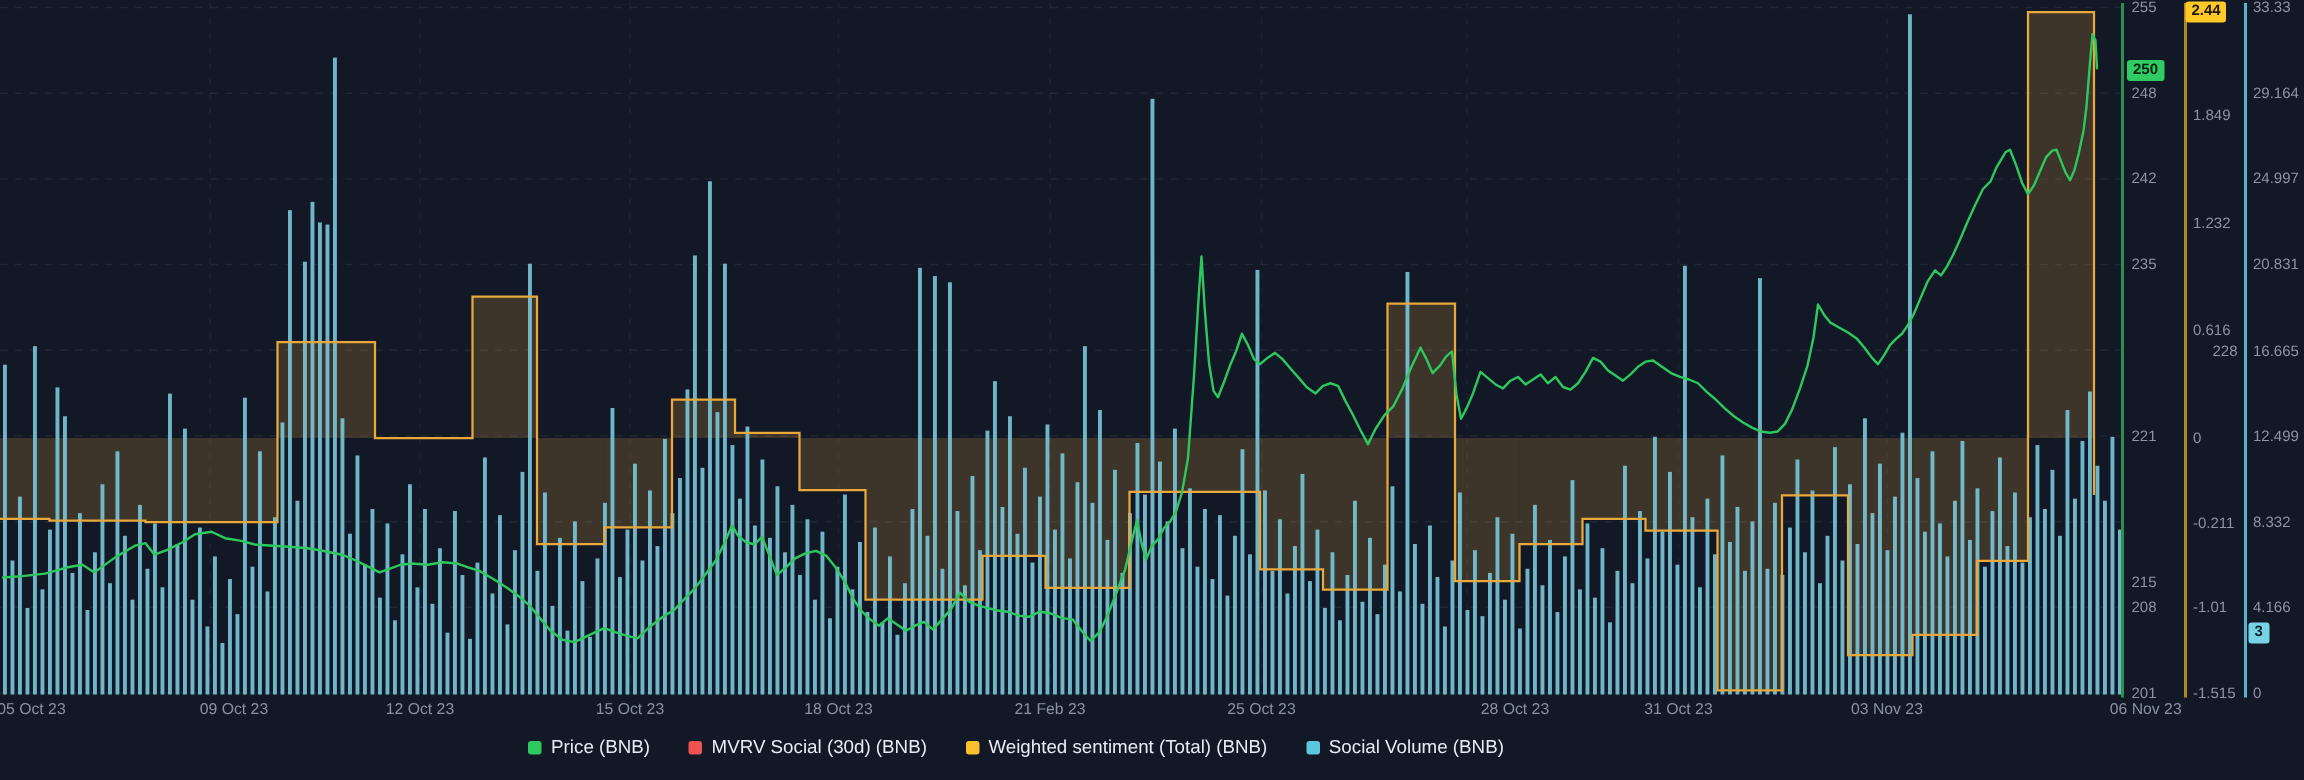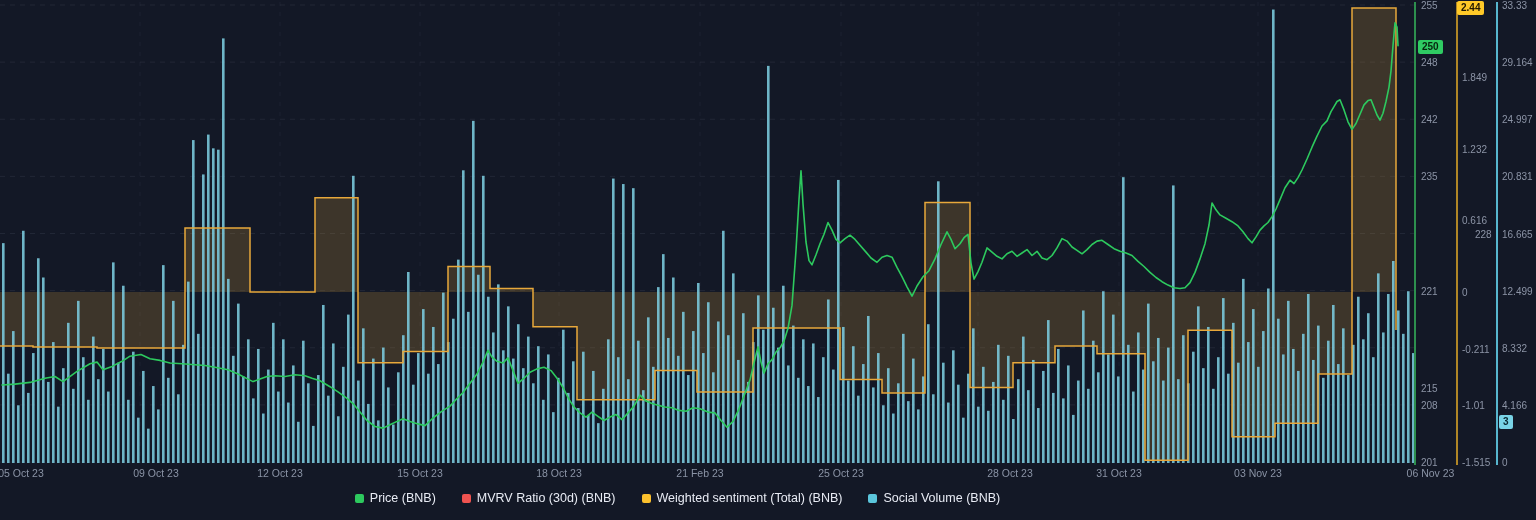--- a/index.html
+++ b/index.html
@@ -412,21 +412,21 @@
       <span style="left: 1411px; padding-left: 39px;">06 Nov 23</span>
     </div>
 
   <div class="legend">
     <div class="legend-item">
       <span class="sw" style="background: rgb(45, 201, 94);"></span>
       <span class="lb">Price (BNB)</span>
     </div>
     <div class="legend-item">
       <span class="sw" style="background: rgb(239, 83, 80);"></span>
-      <span class="lb">MVRV Ratio (30d) (BNB)</span>
+      <span class="lb">MVRV Social (30d) (BNB)</span>
     </div>
     <div class="legend-item">
       <span class="sw" style="background: rgb(251, 192, 45);"></span>
       <span class="lb">Weighted sentiment (Total) (BNB)</span>
     </div>
     <div class="legend-item">
       <span class="sw" style="background: rgb(91, 198, 220);"></span>
       <span class="lb">Social Volume (BNB)</span>
     </div>
   </div>

